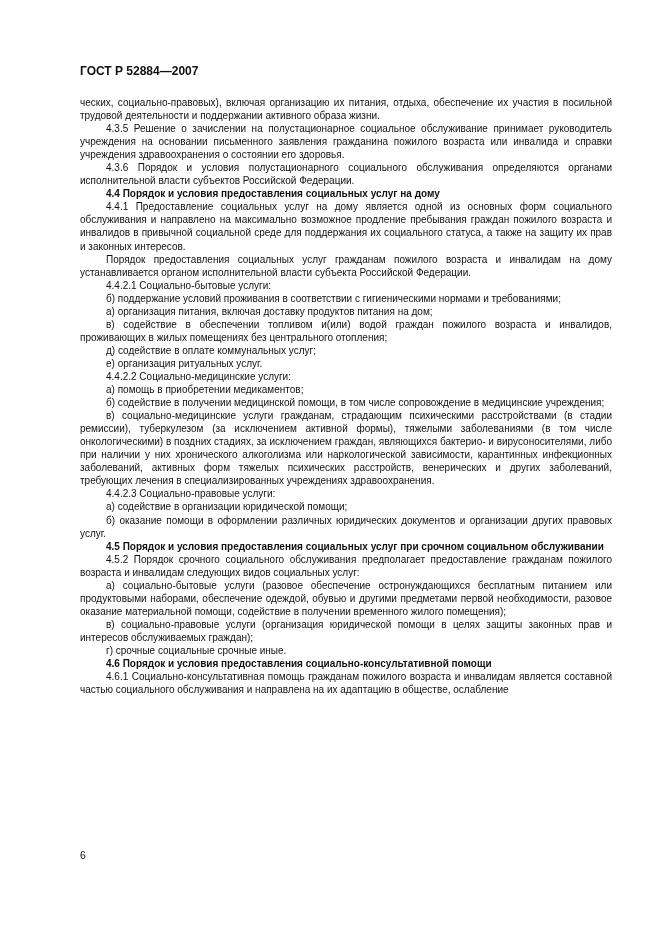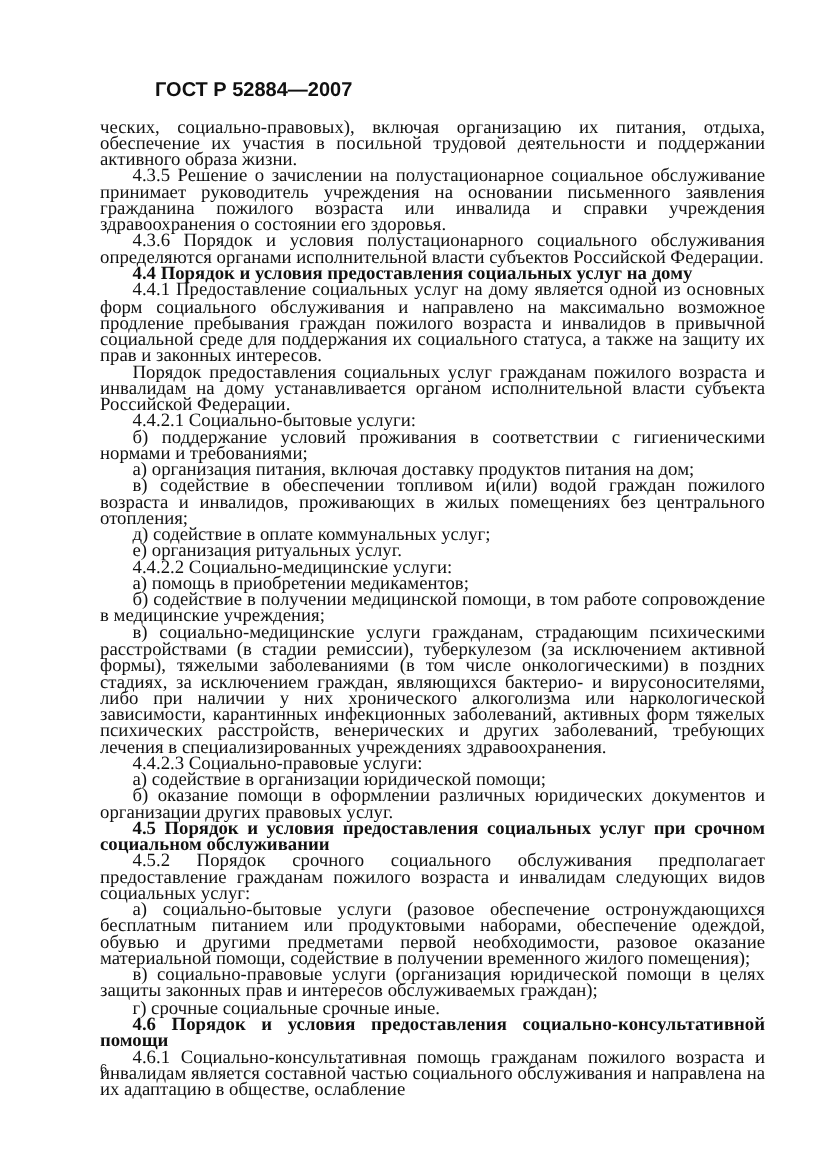--- a/index.html
+++ b/index.html
@@ -1,19 +1,19 @@
 <!DOCTYPE html>
 <html><head>
 <meta charset="utf-8">
 <style>
   html, body { margin: 0; padding: 0; background: #ffffff; }
   body { width: 661px; height: 936px; position: relative; overflow: hidden;
          font-family: "Liberation Sans", sans-serif; color: #111; }
-  .header { position: absolute; left: 80px; top: 64px; font-size: 16px; font-weight: bold; letter-spacing: 0; margin-left: 44px; }
-  .body { position: absolute; left: 80px; top: 96px; width: 532px; font-size: 15px; line-height: 13.05px; font-family: Liberation Serif, serif; }
+  .header { position: absolute; left: 80px; top: 64px; font-size: 12px; font-weight: bold; letter-spacing: 0; }
+  .body { position: absolute; left: 80px; top: 96px; width: 532px; font-size: 10px; line-height: 13.05px; }
   .body p { margin: 0; text-align: justify; text-indent: 26px; }
   .body p.noindent { text-indent: 0; }
   .body p.h { font-weight: bold; }
   .pagenum { position: absolute; left: 80px; top: 850px; font-size: 10.4px; }
 </style>
 </head>
 <body>
 
 <div class="header">ГОСТ Р 52884—2007</div>
 
@@ -25,21 +25,21 @@
     <p>4.4.1  Предоставление социальных услуг на дому является одной из основных форм социального обслуживания и направлено на максимально возможное продление пребывания граждан пожилого возраста и инвалидов в привычной социальной среде для поддержания их социального статуса, а также на защиту их прав и законных интересов.</p>
     <p>Порядок предоставления социальных услуг гражданам пожилого возраста и инвалидам на дому устанавливается органом исполнительной власти субъекта Российской Федерации.</p>
     <p>4.4.2.1  Социально-бытовые услуги:</p>
     <p>б)  поддержание условий проживания в соответствии с гигиеническими нормами и требованиями;</p>
     <p>а)  организация питания, включая доставку продуктов питания на дом;</p>
     <p>в)  содействие в обеспечении топливом и(или) водой граждан пожилого возраста и инвалидов, проживающих в жилых помещениях без центрального отопления;</p>
     <p>д)  содействие в оплате коммунальных услуг;</p>
     <p>е)  организация ритуальных услуг.</p>
     <p>4.4.2.2  Социально-медицинские услуги:</p>
     <p>а)  помощь в приобретении медикаментов;</p>
-    <p>б)  содействие в получении медицинской помощи, в том работе сопровождение в медицинские учреждения;</p>
+    <p>б)  содействие в получении медицинской помощи, в том числе сопровождение в медицинские учреждения;</p>
     <p>в)  социально-медицинские услуги гражданам, страдающим психическими расстройствами (в стадии ремиссии), туберкулезом (за исключением активной формы), тяжелыми заболеваниями (в том числе онкологическими) в поздних стадиях, за исключением граждан, являющихся бактерио- и вирусоносителями, либо при наличии у них хронического алкоголизма или наркологической зависимости, карантинных инфекционных заболеваний, активных форм тяжелых психических расстройств, венерических и других заболеваний, требующих лечения в специализированных учреждениях здравоохранения.</p>
     <p>4.4.2.3  Социально-правовые услуги:</p>
     <p>а)  содействие в организации юридической помощи;</p>
     <p>б)  оказание помощи в оформлении различных юридических документов и организации других правовых услуг.</p>
     <p class="h">4.5  Порядок и условия предоставления социальных услуг при срочном социальном обслуживании</p>
     <p>4.5.2  Порядок срочного социального обслуживания предполагает предоставление гражданам пожилого возраста и инвалидам следующих видов социальных услуг:</p>
     <p>а)  социально-бытовые услуги (разовое обеспечение остронуждающихся бесплатным питанием или продуктовыми наборами, обеспечение одеждой, обувью и другими предметами первой необходимости, разовое оказание материальной помощи, содействие в получении временного жилого помещения);</p>
     <p>в)  социально-правовые услуги (организация юридической помощи в целях защиты законных прав и интересов обслуживаемых граждан);</p>
     <p>г)  срочные социальные срочные иные.</p>
     <p class="h">4.6  Порядок и условия предоставления социально-консультативной помощи</p>

